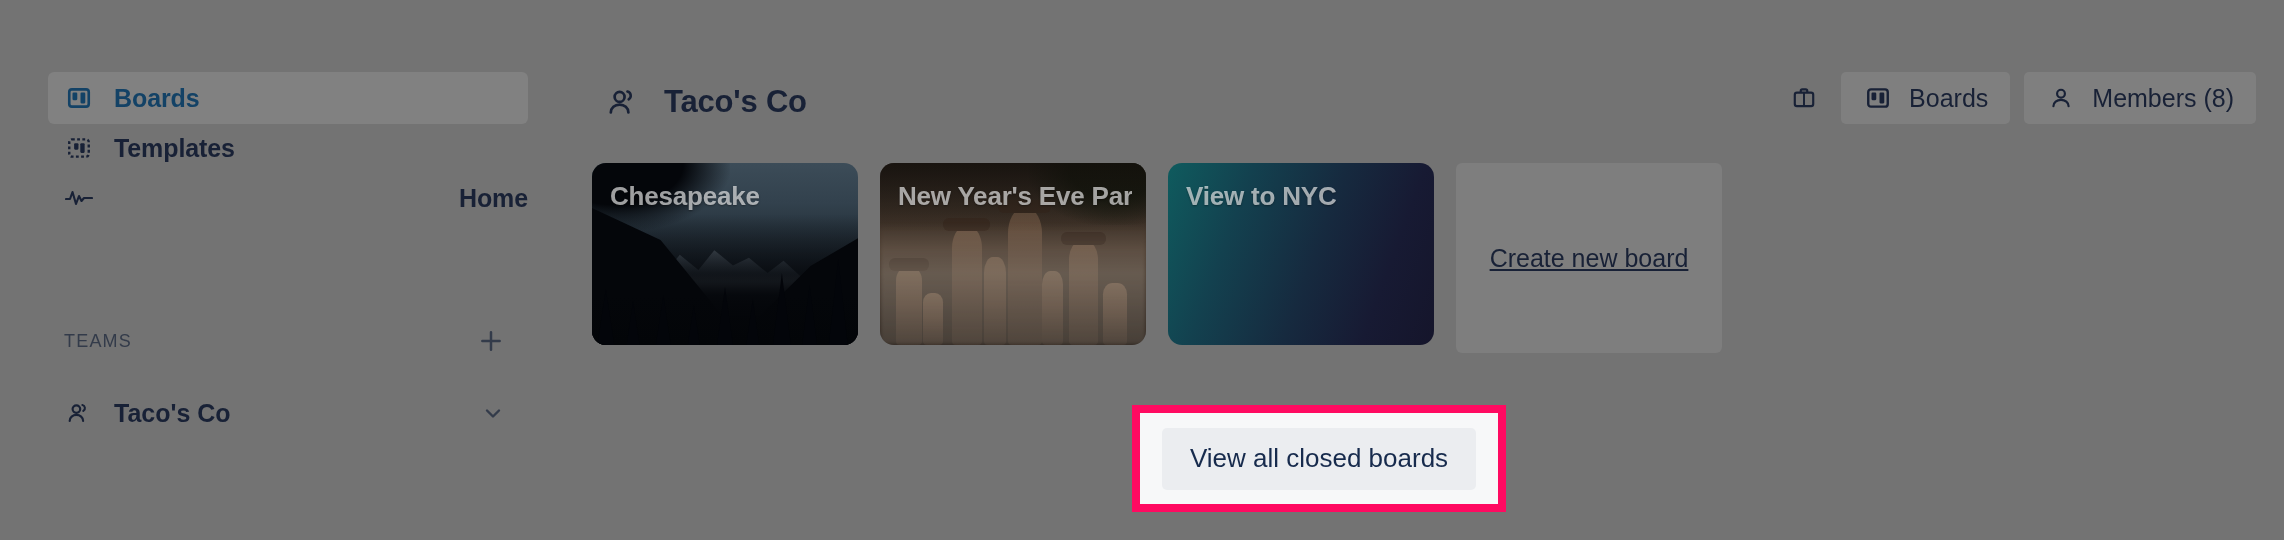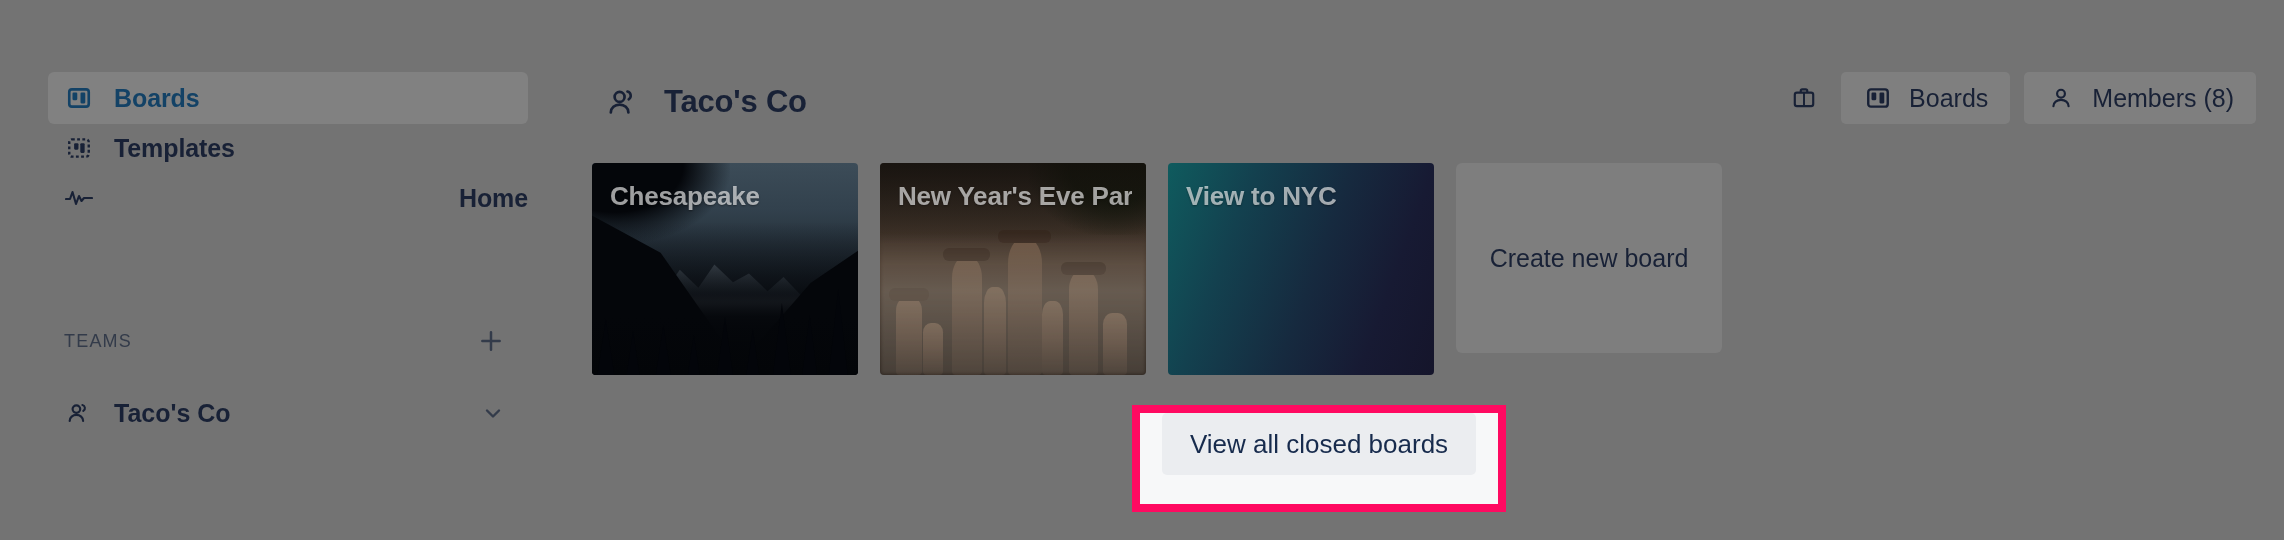--- a/index.html
+++ b/index.html
@@ -201,22 +201,22 @@
   
   #boards-row {
     position: absolute;
     left: 32px;
     top: 163px;
     display: flex;
     gap: 22px;
   }
   .board-tile {
     width: 266px;
-    height: 212px;
-    border-radius: 4px;
+    height: 182px;
+    border-radius: 14px;
     position: relative;
     overflow: hidden;
     flex: none;
   }
   .board-tile .board-title {
     position: absolute;
     left: 18px;
     top: 18px;
     right: 14px;
     font-size: 26px;
@@ -336,33 +336,35 @@
     background: rgba(255,255,255,0.08);
     display: flex;
     align-items: center;
     justify-content: center;
     flex: none;
   }
   #create-tile .create-label {
     font-size: 25px;
     color: #182136;
     white-space: nowrap;
+    text-decoration: underline;
   }
 
   
   #closed-highlight {
     position: absolute;
     left: 572px;
     top: 405px;
     width: 374px;
     height: 107px;
     box-sizing: border-box;
     border: 8px solid #ff0a61;
     background: #f7f8f9;
     display: flex;
+    align-items: center;
     justify-content: center;
   }
   #closed-btn {
     background: #ebedf0;
     border-radius: 5px;
     height: 62px;
     display: flex;
     align-items: center;
     padding: 0 28px;
     box-sizing: border-box;

